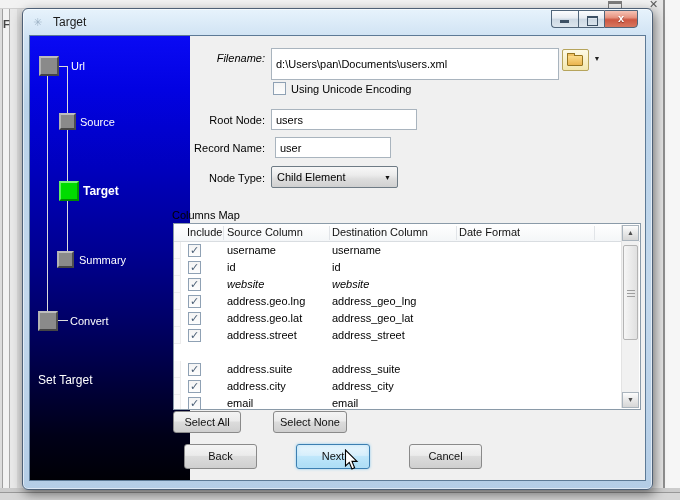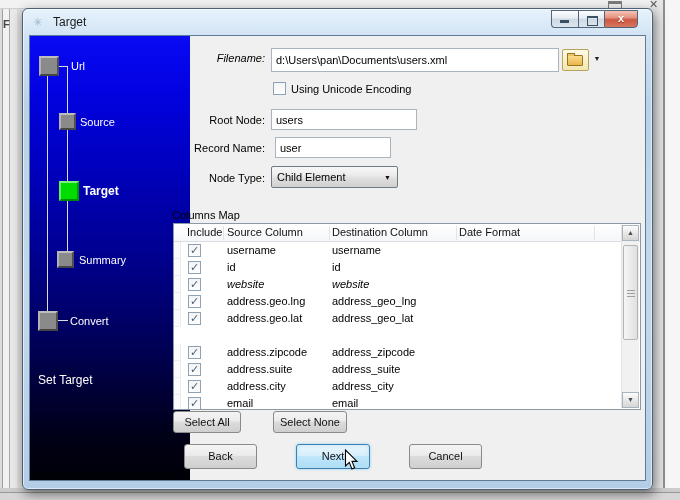--- a/index.html
+++ b/index.html
@@ -165,21 +165,21 @@
         <div class="abs sq small" style="left:27px;top:215px;"></div>
         <div class="abs step-label" style="left:49px;top:218px;">Summary</div>
 
         <div class="abs sq" style="left:8px;top:275px;"></div>
         <div class="abs step-label" style="left:40px;top:279px;">Convert</div>
 
         <div class="abs side-caption" style="left:8px;top:337px;">Set Target</div>
       </div>
 
       <div class="abs flabel" style="left:140px;top:16px;font-style:italic;">Filename:</div>
-      <input class="abs tfield" style="left: 241px; top: 12px; width: 288px; height: 24px;" value="d:\Users\pan\Documents\users.xml">
+      <input class="abs tfield" style="left: 241px; top: 12px; width: 288px; height: 32px;" value="d:\Users\pan\Documents\users.xml">
       <div class="abs folderbtn" style="left:532px;top:13px;">
           <span class="folder"></span>
         </div>
       <div class="abs ddarrow" style="left:559px;top:13px;">▼</div>
 
       <div class="abs cbox" style="left:243px;top:46px;"></div>
       <div class="abs" style="left:261px;top:47px;">Using Unicode Encoding</div>
 
       <div class="abs flabel" style="left:140px;top:78px;">Root Node:</div>
       <input class="abs tfield" style="left: 241px; top: 73px; width: 146px; height: 21px;" value="users">
@@ -230,25 +230,25 @@
           <span class="cbox cb checked"></span>
           <span class="src">address.geo.lng</span>
           <span class="dst">address_geo_lng</span>
         </div>
         <div class="trow" style="top:86px;">
           <span class="gutter"></span>
           <span class="cbox cb checked"></span>
           <span class="src">address.geo.lat</span>
           <span class="dst">address_geo_lat</span>
         </div>
-        <div class="trow" style="top:120px;">
-          <span class="gutter"></span>
-          <span class="cbox cb checked"></span>
-          <span class="src">address.zipcode</span>
-          <span class="dst">address_zipcode</span>
+        <div class="trow" style="top:103px;">
+          <span class="gutter"></span>
+          <span class="cbox cb checked"></span>
+          <span class="src">address.street</span>
+          <span class="dst">address_street</span>
         </div>
         <div class="trow" style="top:137px;">
           <span class="gutter"></span>
           <span class="cbox cb checked"></span>
           <span class="src">address.suite</span>
           <span class="dst">address_suite</span>
         </div>
         <div class="trow" style="top:154px;">
           <span class="gutter"></span>
           <span class="cbox cb checked"></span>

